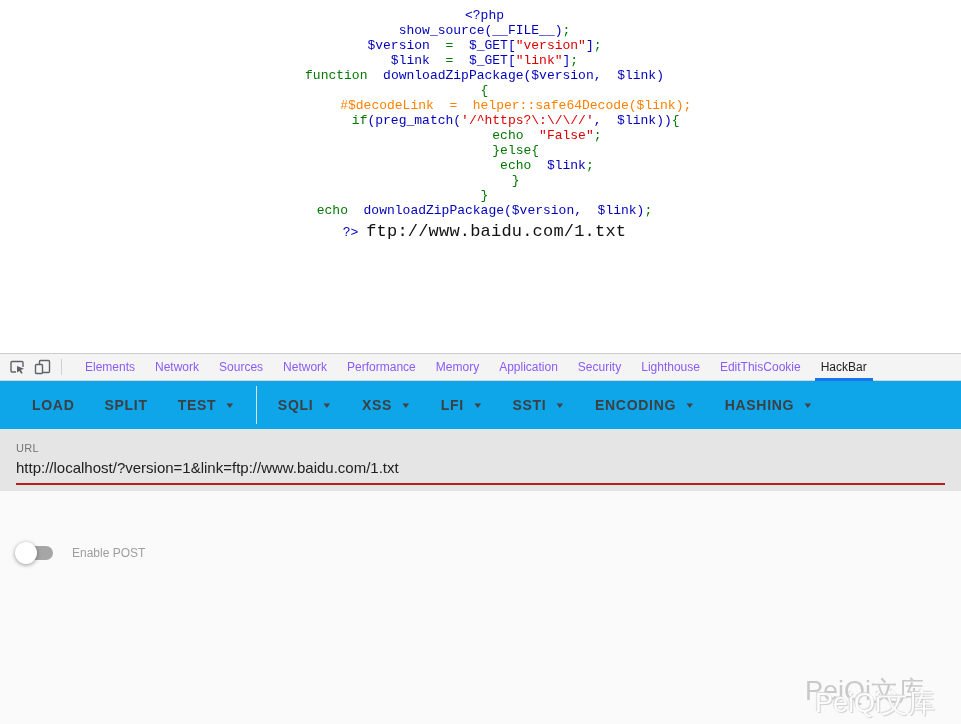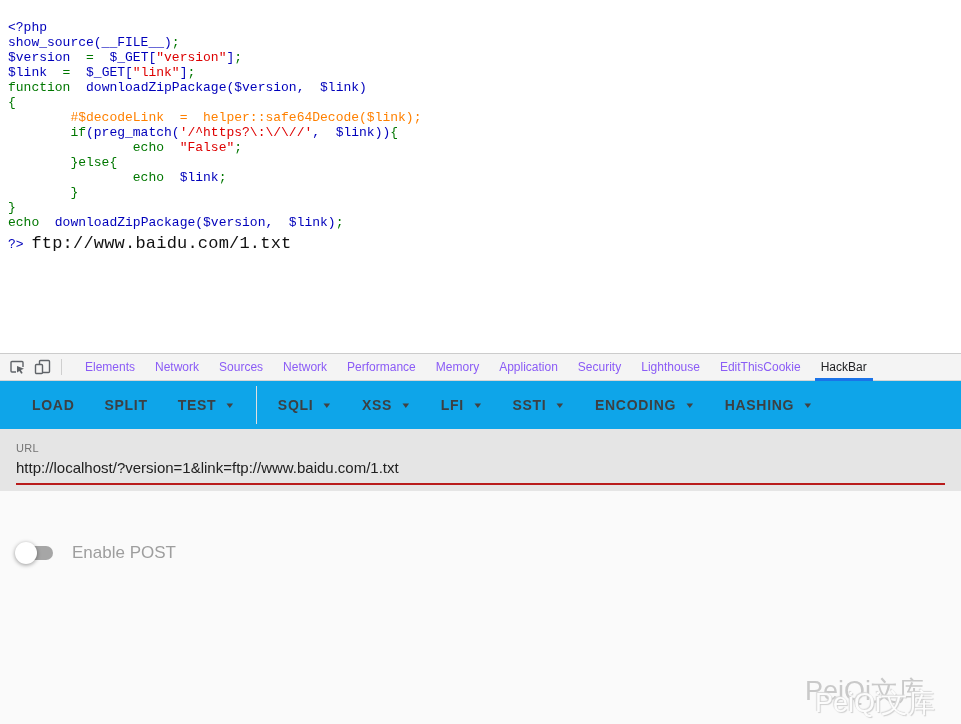--- a/index.html
+++ b/index.html
@@ -2,21 +2,21 @@
 <html style="--accent: #1a73e8;"><head>
 <meta charset="utf-8">
 <style>
   * { margin: 0; padding: 0; box-sizing: border-box; }
   html, body { width: 961px; height: 724px; overflow: hidden; background: #fff;
     font-family: "Liberation Sans", sans-serif; }
   .page { position: relative; width: 961px; height: 724px; }
 
   
   .code-area { position: absolute; top: 0; left: 0; width: 100%; height: 353px;
-    background: #fff; padding: 20px 0 0 8px; }
+    background: #fff; padding: 8px 0 0 8px; text-align: center; }
   .code { font-family: "Liberation Mono", "DejaVu Sans Mono", monospace;
     font-size: 13px; line-height: 15px; white-space: pre; }
   .code-line { min-height: 15px; }
   .tok-b { color: #0000BB; }
   .tok-g { color: #007700; }
   .tok-r { color: #DD0000; }
   .tok-o { color: #FF8000; }
   .tok-out { color: #111; font-family: Liberation Mono, monospace;
     font-size: 17px; letter-spacing: 0.2px; margin-top: 12px; }
   .code-line.big { line-height: 21px; padding-top: 3px; }
@@ -52,21 +52,21 @@
     border-bottom: 2px solid #b91c1c; outline: none; font-size: 15px; color: #212121;
     font-family: "Liberation Sans", sans-serif; padding: 5px 0 7px 0; border-radius: 0; }
 
   .panel-body { background: #fafafa; flex: 1 1 auto; position: relative; }
   .toggle-row { display: flex; align-items: center; padding: 50px 0 0 15px; }
   .switch { position: relative; width: 40px; height: 24px; cursor: pointer; }
   .switch-track { position: absolute; left: 4px; top: 5px; width: 34px; height: 14px;
     border-radius: 7px; background: #a6a6a6; }
   .switch-knob { position: absolute; left: 0; top: 1px; width: 22px; height: 22px;
     border-radius: 50%; background: #fff; box-shadow: 0 1px 4px rgba(0,0,0,0.4); }
-  .toggle-label { margin-left: 17px; font-size: 17px; color: #9e9e9e; }
+  .toggle-label { margin-left: 17px; font-size: 12px; color: #9e9e9e; }
 
   .watermark { position: absolute; right: 6px; bottom: 5px; width: 150px; height: 46px;
     pointer-events: none; }
   .wm-back { position: absolute; left: 0; top: 0; font-size: 27px; color: #c9c9c9; }
   .wm-front { position: absolute; left: 10px; top: 12px; font-size: 27px; color: #fcfcfc;
     text-shadow: 1px 1px 1px #cfcfcf, -1px -1px 1px #d8d8d8; }
 </style>
 </head>
 <body>
 

